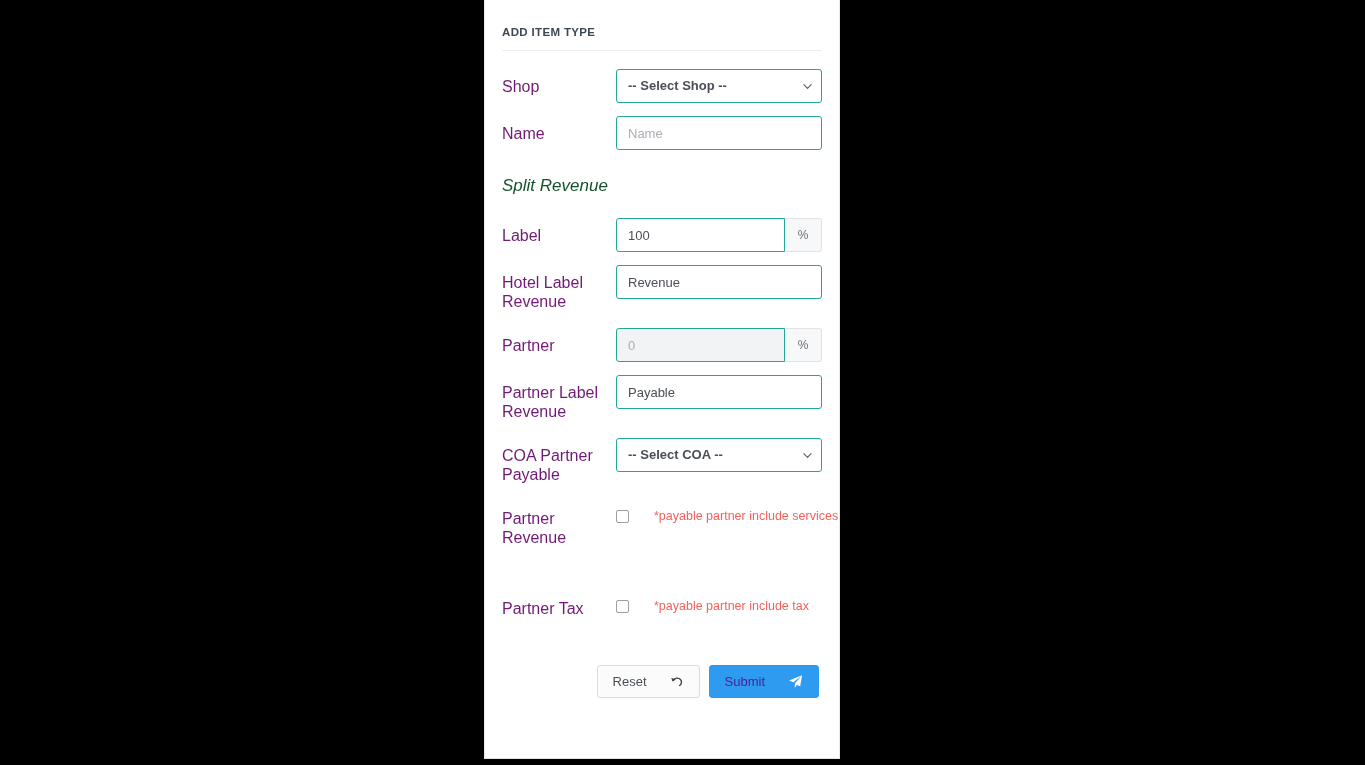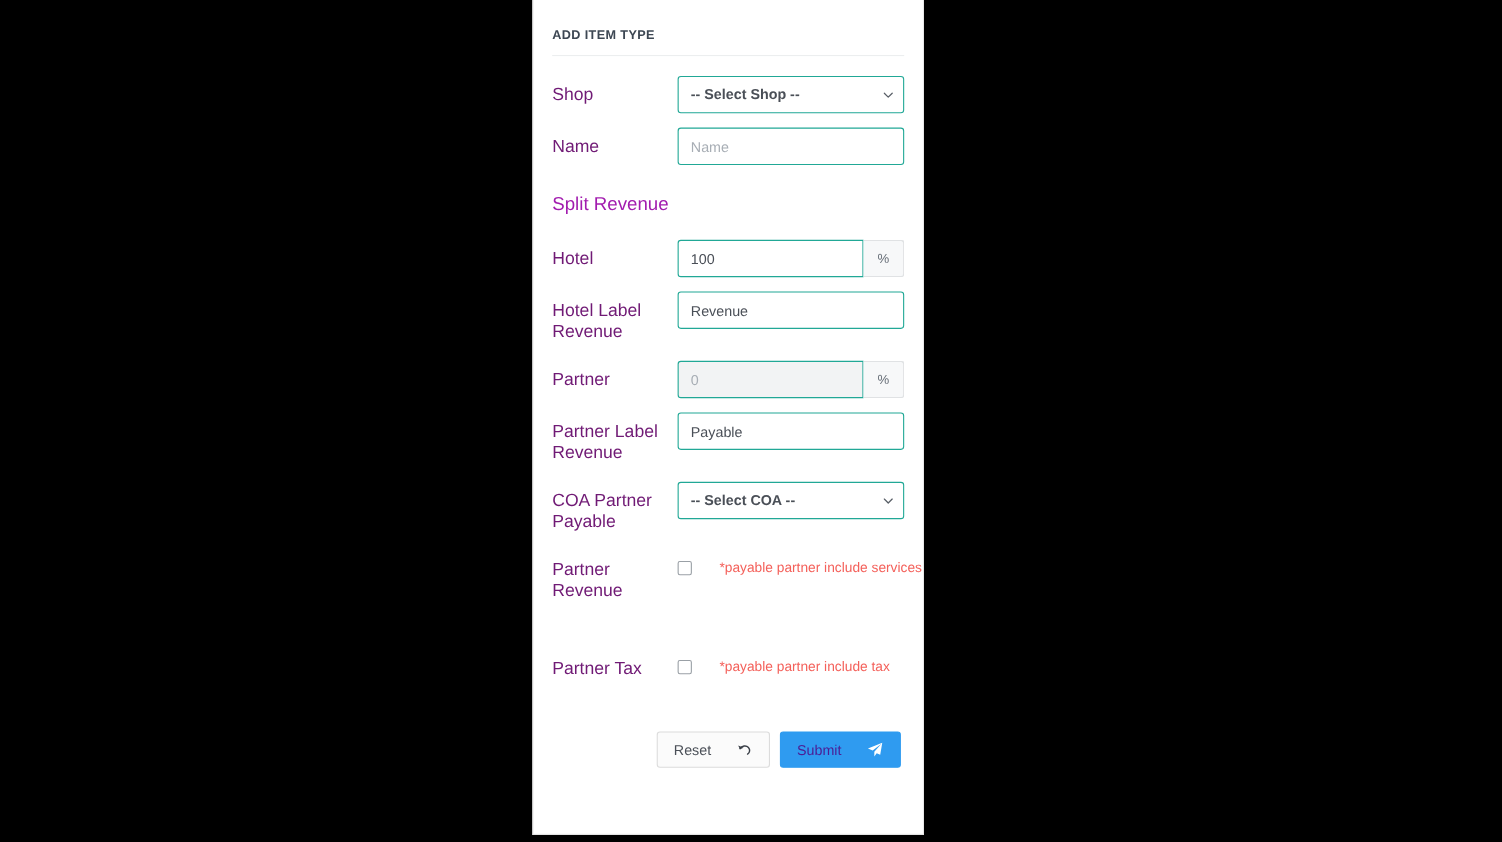--- a/index.html
+++ b/index.html
@@ -149,23 +149,24 @@
     font-size: 12px;
     display: flex;
     align-items: center;
     justify-content: center;
   }
 
   
   .section-head {
     font-size: 17px;
     font-weight: normal;
-    color: #a21caf;
+    color: #14532d;
     margin: 26px 0 22px 0;
     padding-left: 0;
+    font-style: italic;
   }
 
   
   .cb-col {
     flex: 0 0 38px;
     padding-top: 9px;
     display: flex;
     justify-content: flex-start;
   }
   .cb {
@@ -252,21 +253,21 @@
         </div>
         <div class="ctl-col">
           <input class="fld" type="text" placeholder="Name" style="">
         </div>
       </div>
 
       <div class="section-head">Split Revenue</div>
 
       <div class="form-row">
         <div class="lbl-col">
-          <span class="lbl">Hotel</span>
+          <span class="lbl">Label</span>
         </div>
         <div class="ctl-col">
           <div class="input-group">
             <input class="fld" type="text" value="100" style="">
             <span class="addon">%</span>
           </div>
         </div>
       </div>
 
       <div class="form-row tall">

